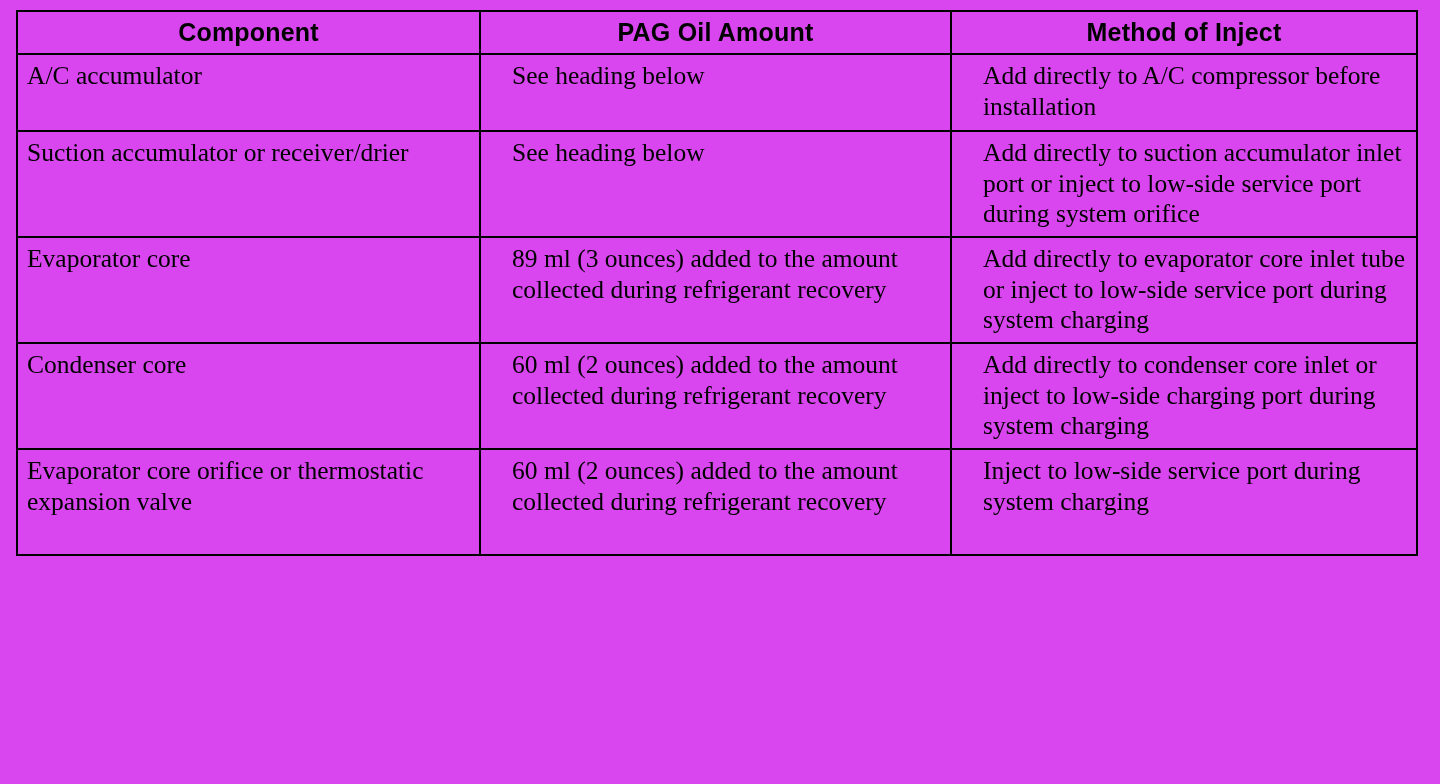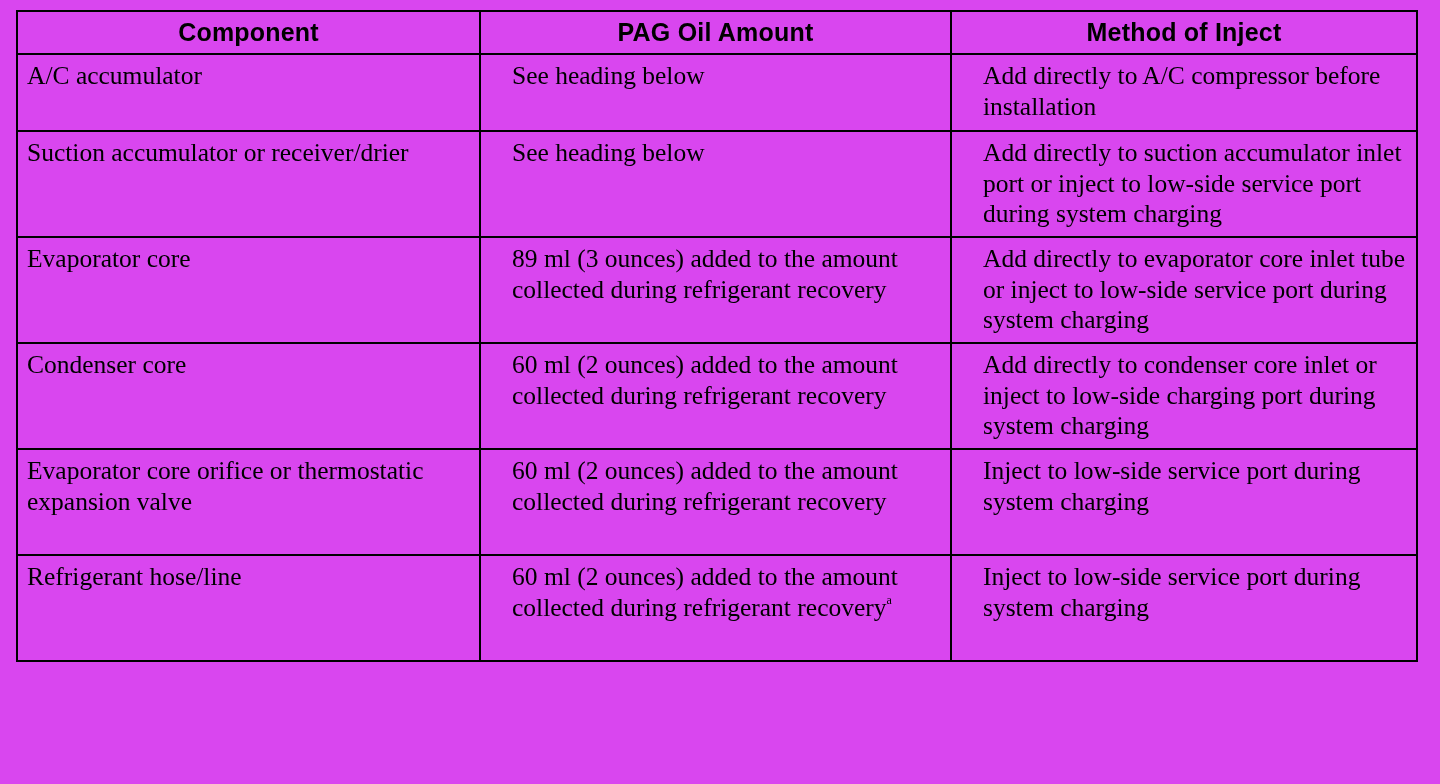--- a/index.html
+++ b/index.html
@@ -81,37 +81,32 @@
     </thead>
     <tbody>
       <tr class="row-short">
         <td class="col-component">A/C accumulator</td>
         <td class="col-amount">See heading below</td>
         <td class="col-method">Add directly to A/C compressor before installation</td>
       </tr>
       <tr>
         <td class="col-component">Suction accumulator or receiver/drier</td>
         <td class="col-amount">See heading below</td>
-        <td class="col-method">Add directly to suction accumulator inlet port or inject to low-side service port during system charging</td>
+        <td class="col-method">Add directly to suction accumulator inlet port or inject to low-side service port during system orifice</td>
       </tr>
       <tr>
         <td class="col-component">Evaporator core</td>
         <td class="col-amount">89 ml (3 ounces) added to the amount collected during refrigerant recovery</td>
         <td class="col-method">Add directly to evaporator core inlet tube or inject to low-side service port during system charging</td>
       </tr>
       <tr>
         <td class="col-component">Condenser core</td>
         <td class="col-amount">60 ml (2 ounces) added to the amount collected during refrigerant recovery</td>
         <td class="col-method">Add directly to condenser core inlet or inject to low-side charging port during system charging</td>
       </tr>
       <tr>
         <td class="col-component">Evaporator core orifice or thermostatic expansion valve</td>
         <td class="col-amount">60 ml (2 ounces) added to the amount collected during refrigerant recovery</td>
         <td class="col-method">Inject to low-side service port during system charging</td>
       </tr>
-      <tr>
-        <td class="col-component">Refrigerant hose/line</td>
-        <td class="col-amount"><span>60 ml (2 ounces) added to the amount collected during refrigerant recovery</span><sup class="footnote">a</sup></td>
-        <td class="col-method">Inject to low-side service port during system charging</td>
-      </tr>
     </tbody>
   </table>
 </div>
 
 </body></html>

